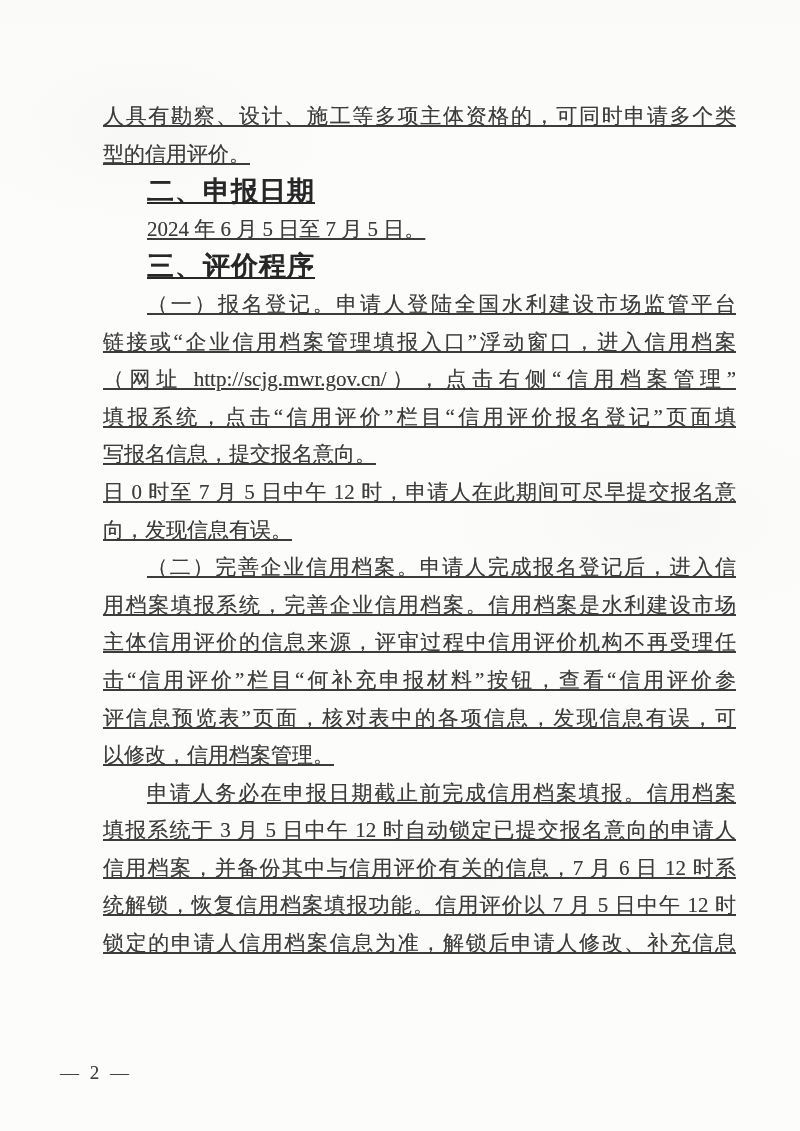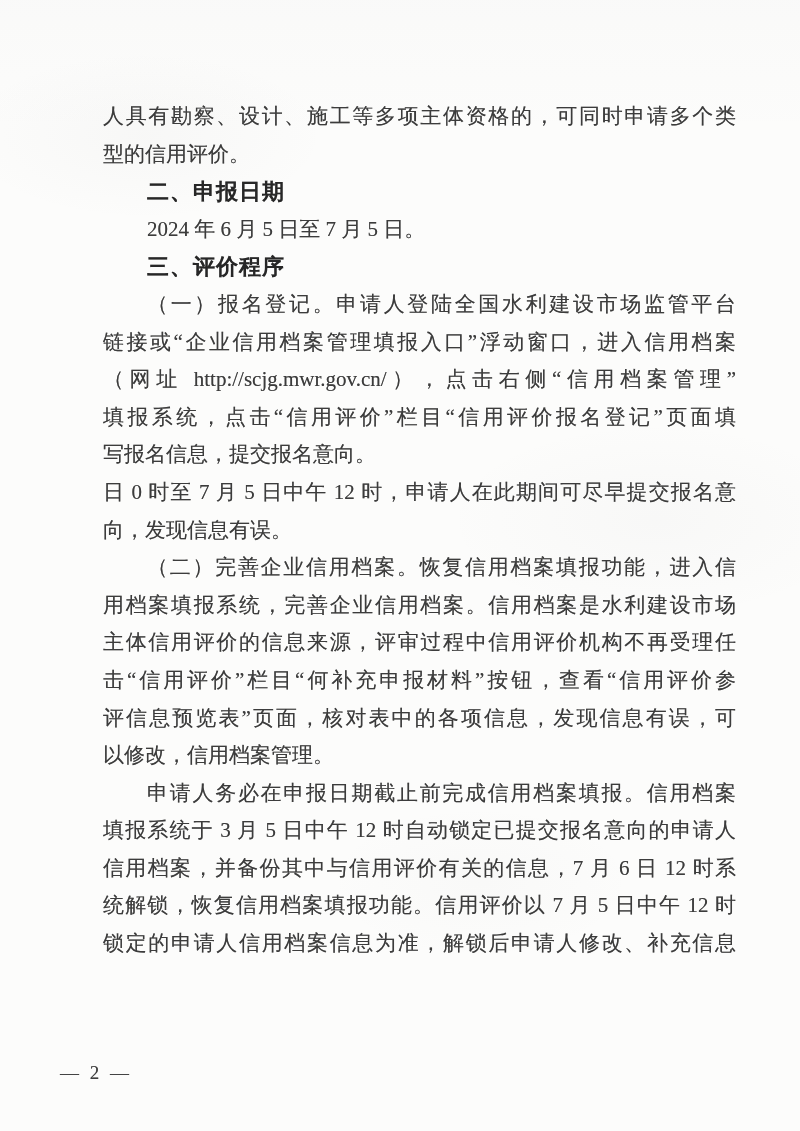--- a/index.html
+++ b/index.html
@@ -29,28 +29,29 @@
     width: 633px;
   }
   .block { margin: 0; }
   .line {
     font-size: 21px;
     line-height: 37.6px;
     text-align: justify;
     text-align-last: left;
     color: #3c3c3c;
     text-shadow: 0 0 0.45px rgba(70,70,70,0.55);
+    text-decoration: underline;
   }
   .line.fill { text-align-last: justify; }
   .line.first { padding-left: 44px; }
   .heading .line {
     font-family: "Liberation Sans", "DejaVu Sans", sans-serif;
     font-weight: 700;
     color: #272727;
-    font-size: 22px;
+    font-size: 27px;
     letter-spacing: 1px;
   }
   .pagenum {
     position: absolute;
     left: 60px;
     top: 1058px;
     font-size: 19px;
     line-height: 30px;
     color: #3f3f3f;
     letter-spacing: 3px;
@@ -80,21 +81,21 @@
         <div class="line fill">链接或“企业信用档案管理填报入口”浮动窗口，进入信用档案</div>
         <div class="line fill">（网址 http://scjg.mwr.gov.cn/），点击右侧“信用档案管理”</div>
         <div class="line fill">填报系统，点击“信用评价”栏目“信用评价报名登记”页面填</div>
         <div class="line">写报名信息，提交报名意向。</div>
       </div>
       <div class="block paragraph">
         <div class="line fill">日 0 时至 7 月 5 日中午 12 时，申请人在此期间可尽早提交报名意</div>
         <div class="line">向，发现信息有误。</div>
       </div>
       <div class="block paragraph">
-        <div class="line fill first">（二）完善企业信用档案。恢复信用档案填报功能，进入信</div>
+        <div class="line fill first">（二）完善企业信用档案。申请人完成报名登记后，进入信</div>
         <div class="line fill">用档案填报系统，完善企业信用档案。信用档案是水利建设市场</div>
         <div class="line fill">主体信用评价的信息来源，评审过程中信用评价机构不再受理任</div>
         <div class="line fill">击“信用评价”栏目“何补充申报材料”按钮，查看“信用评价参</div>
         <div class="line fill">评信息预览表”页面，核对表中的各项信息，发现信息有误，可</div>
         <div class="line">以修改，信用档案管理。</div>
       </div>
       <div class="block paragraph">
         <div class="line fill first">申请人务必在申报日期截止前完成信用档案填报。信用档案</div>
         <div class="line fill">填报系统于 3 月 5 日中午 12 时自动锁定已提交报名意向的申请人</div>
         <div class="line fill">信用档案，并备份其中与信用评价有关的信息，7 月 6 日 12 时系</div>

